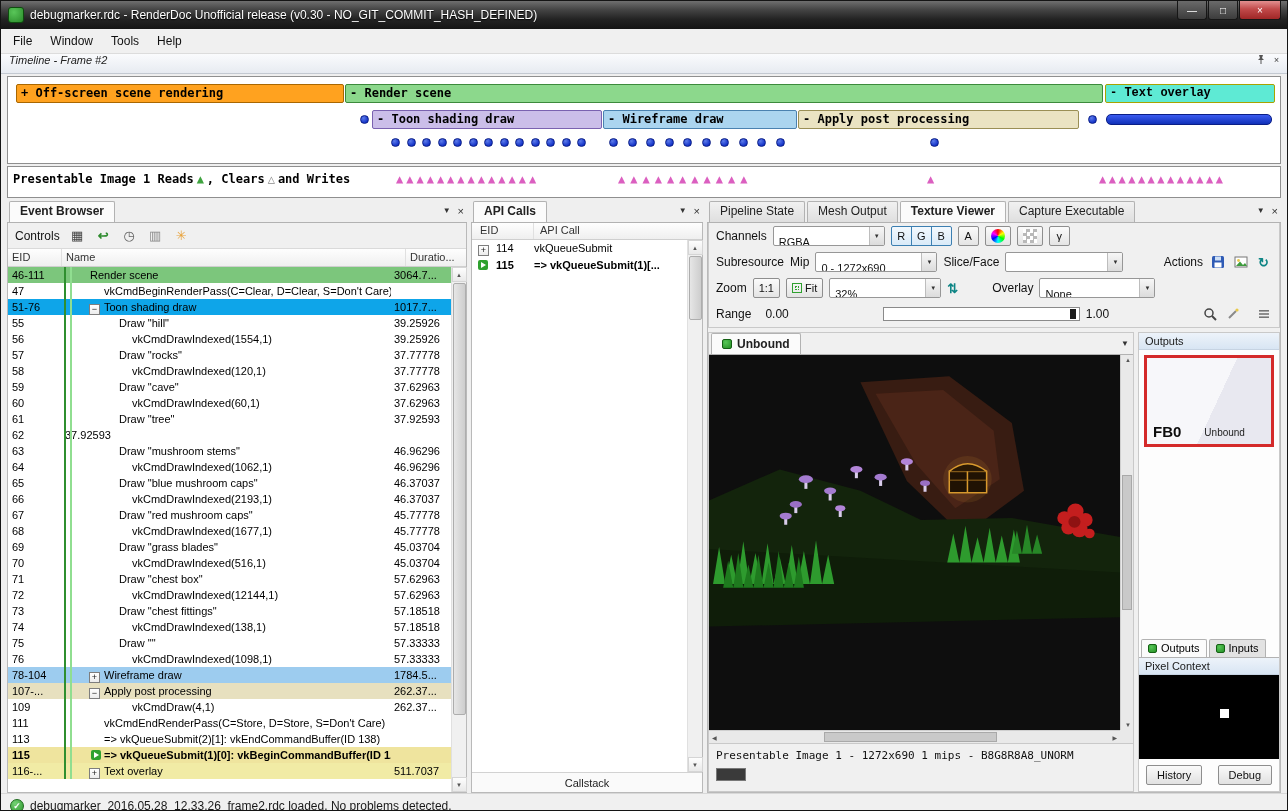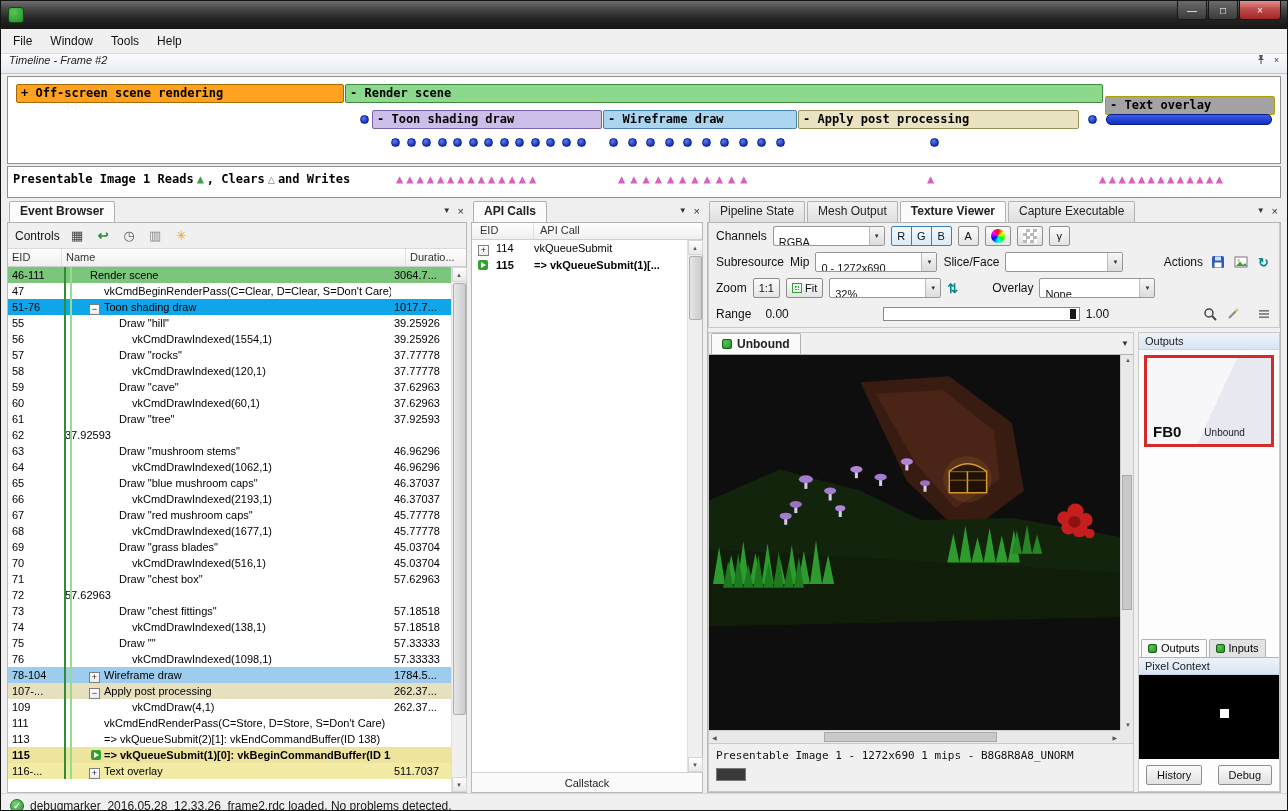--- a/index.html
+++ b/index.html
@@ -129,20 +129,21 @@
   .check-icon{width:14px;height:14px;border-radius:50%;background:radial-gradient(circle at 35% 30%,#74d274,#2E962E);color:#fff;font-size:9px;font-weight:bold;display:flex;align-items:center;justify-content:center;border:1px solid #1d6a1d;}
   .pin-svg{display:block;}
 </style>
 </head>
 <body>
 
 <div class="window">
 
   <div class="titlebar">
     <div class="app-icon"></div>
+    <div class="title-text">debugmarker.rdc - RenderDoc Unofficial release (v0.30 - NO_GIT_COMMIT_HASH_DEFINED)</div>
     <div class="win-buttons">
       <div class="win-btn">—</div>
       <div class="win-btn">□</div>
       <div class="win-btn close">×</div>
     </div>
   </div>
 
   <div class="menubar">
       <div class="menu-item">File</div>
       <div class="menu-item">Window</div>
@@ -156,21 +157,21 @@
       <svg class="pin-svg" width="10" height="11" viewBox="0 0 10 11">
           <path d="M3 1h4l-1 3 2 2H2l2-2z" fill="#555"></path>
           <rect x="4.5" y="6" width="1" height="4" fill="#555"></rect>
         </svg>
       <span class="x">×</span>
     </span>
   </div>
   <div class="tl-bars">
       <div class="tl-bar" style="left: 8px; top: 7px; width: 328px; background: rgb(255, 162, 31); border-color: rgb(169, 103, 0);">+ Off-screen scene rendering</div>
       <div class="tl-bar" style="left: 337px; top: 7px; width: 758px; background: rgb(140, 216, 140); border-color: rgb(60, 138, 60);">- Render scene</div>
-      <div class="tl-bar" style="left: 1097px; top: 19px; width: 170px; background: #a3a3a3; border-color: rgb(169, 162, 0);">- Text overlay</div>
+      <div class="tl-bar" style="left: 1097px; top: 7px; width: 170px; background: #5eead4; border-color: rgb(169, 162, 0); font-family: Liberation Mono, monospace;">- Text overlay</div>
       <div class="tl-bar" style="left: 364px; top: 33px; width: 230px; background: rgb(203, 190, 233); border-color: rgb(122, 98, 176);">- Toon shading draw</div>
       <div class="tl-bar" style="left: 595px; top: 33px; width: 194px; background: rgb(171, 213, 239); border-color: rgb(74, 130, 176);">- Wireframe draw</div>
       <div class="tl-bar" style="left: 790px; top: 33px; width: 281px; background: rgb(234, 227, 194); border-color: rgb(154, 143, 85);">- Apply post processing</div>
       <div class="tl-dot" style="left: 352px; top: 38px;"></div>
       <div class="tl-dot" style="left: 1080px; top: 38px;"></div>
       <div class="tl-activebar" style="left: 1098px; width: 166px; top: 37px;"></div>
       <div class="tl-dot" style="left: 383px; top: 61px;"></div>
       <div class="tl-dot" style="left: 398.5px; top: 61px;"></div>
       <div class="tl-dot" style="left: 414px; top: 61px;"></div>
       <div class="tl-dot" style="left: 429.5px; top: 61px;"></div>
@@ -329,20 +330,21 @@
                 <div class="ev-name" style="padding-left: 70px;"><span>vkCmdDrawIndexed(516,1)</span></div>
                 <div class="ev-dur">45.03704</div>
               </div>
               <div class="ev-row">
                 <div class="ev-eid">71</div>
                 <div class="ev-name" style="padding-left: 57px;"><span>Draw "chest box"</span></div>
                 <div class="ev-dur">57.62963</div>
               </div>
               <div class="ev-row">
                 <div class="ev-eid">72</div>
+                <div class="ev-name" style="padding-left: 70px;"><span>vkCmdDrawIndexed(12144,1)</span></div>
                 <div class="ev-dur">57.62963</div>
               </div>
               <div class="ev-row">
                 <div class="ev-eid">73</div>
                 <div class="ev-name" style="padding-left: 57px;"><span>Draw "chest fittings"</span></div>
                 <div class="ev-dur">57.18518</div>
               </div>
               <div class="ev-row">
                 <div class="ev-eid">74</div>
                 <div class="ev-name" style="padding-left: 70px;"><span>vkCmdDrawIndexed(138,1)</span></div>

